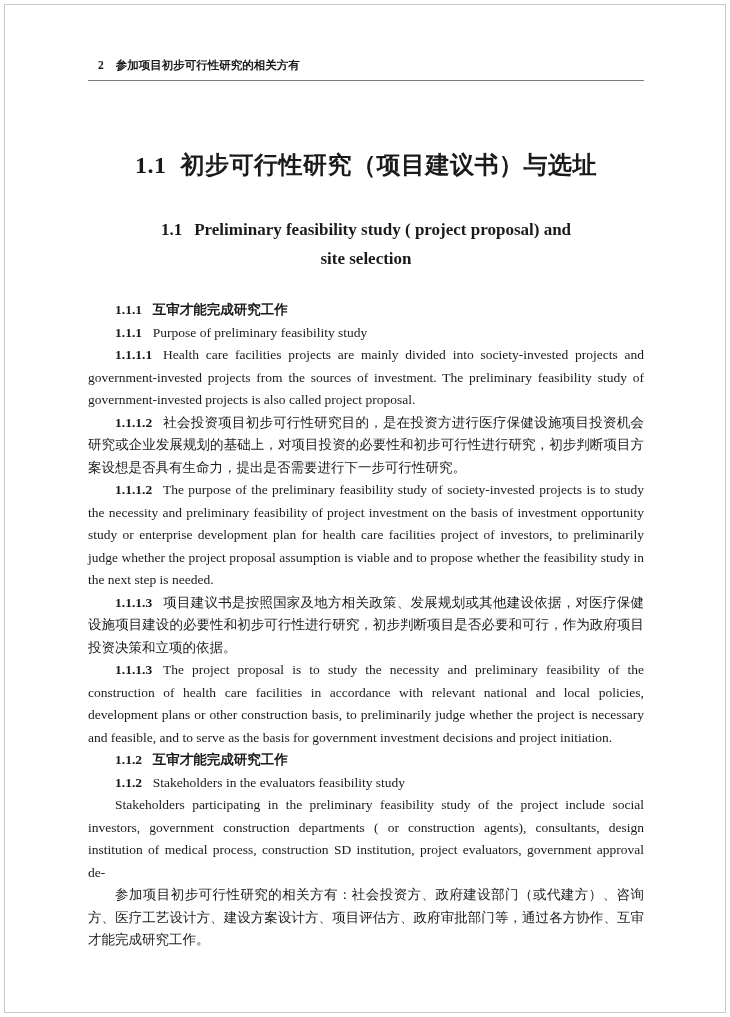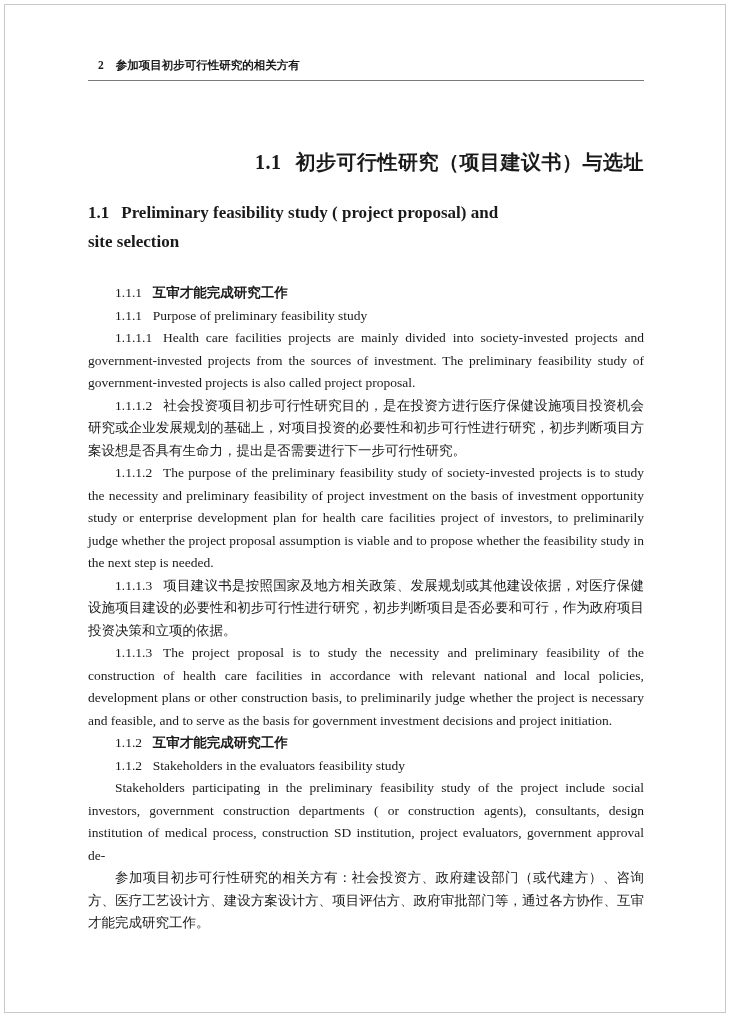--- a/index.html
+++ b/index.html
@@ -32,42 +32,42 @@
     font-weight: bold;
     white-space: nowrap;
   }
   .running-header .pagenum { padding-left: 10px; }
   .header-rule {
     border-top: 1px solid #7a7a7a;
     margin-top: 7px;
   }
   .title-zh {
     margin-top: 68px;
-    text-align: right;
-    font-size: 20px;
+    text-align: center;
+    font-size: 24px;
     font-weight: bold;
     letter-spacing: 0.5px;
   }
   .title-zh .tnum { margin-right: 14px; }
   .title-en {
-    margin-top: 22px;
-    text-align: left;
+    margin-top: 34px;
+    text-align: center;
     font-size: 17px;
     font-weight: bold;
     line-height: 29px;
   }
   .title-en .tnum { margin-right: 12px; }
   .body-block {
     margin-top: 26px;
     font-size: 13.5px;
     line-height: 22.5px;
     text-align: justify;
   }
   .para { text-indent: 2em; }
-  .pnum { font-weight: normal; margin-right: 0.8em; }
+  .pnum { font-weight: bold; margin-right: 0.8em; }
   .p-sub-zh, .p-sub-zh .ptext { font-weight: bold; }
   .force-justify { text-align-last: justify; }
 </style>
 </head>
 <body>
 
 <div class="page-frame"></div>
 
 <div class="content">
 

